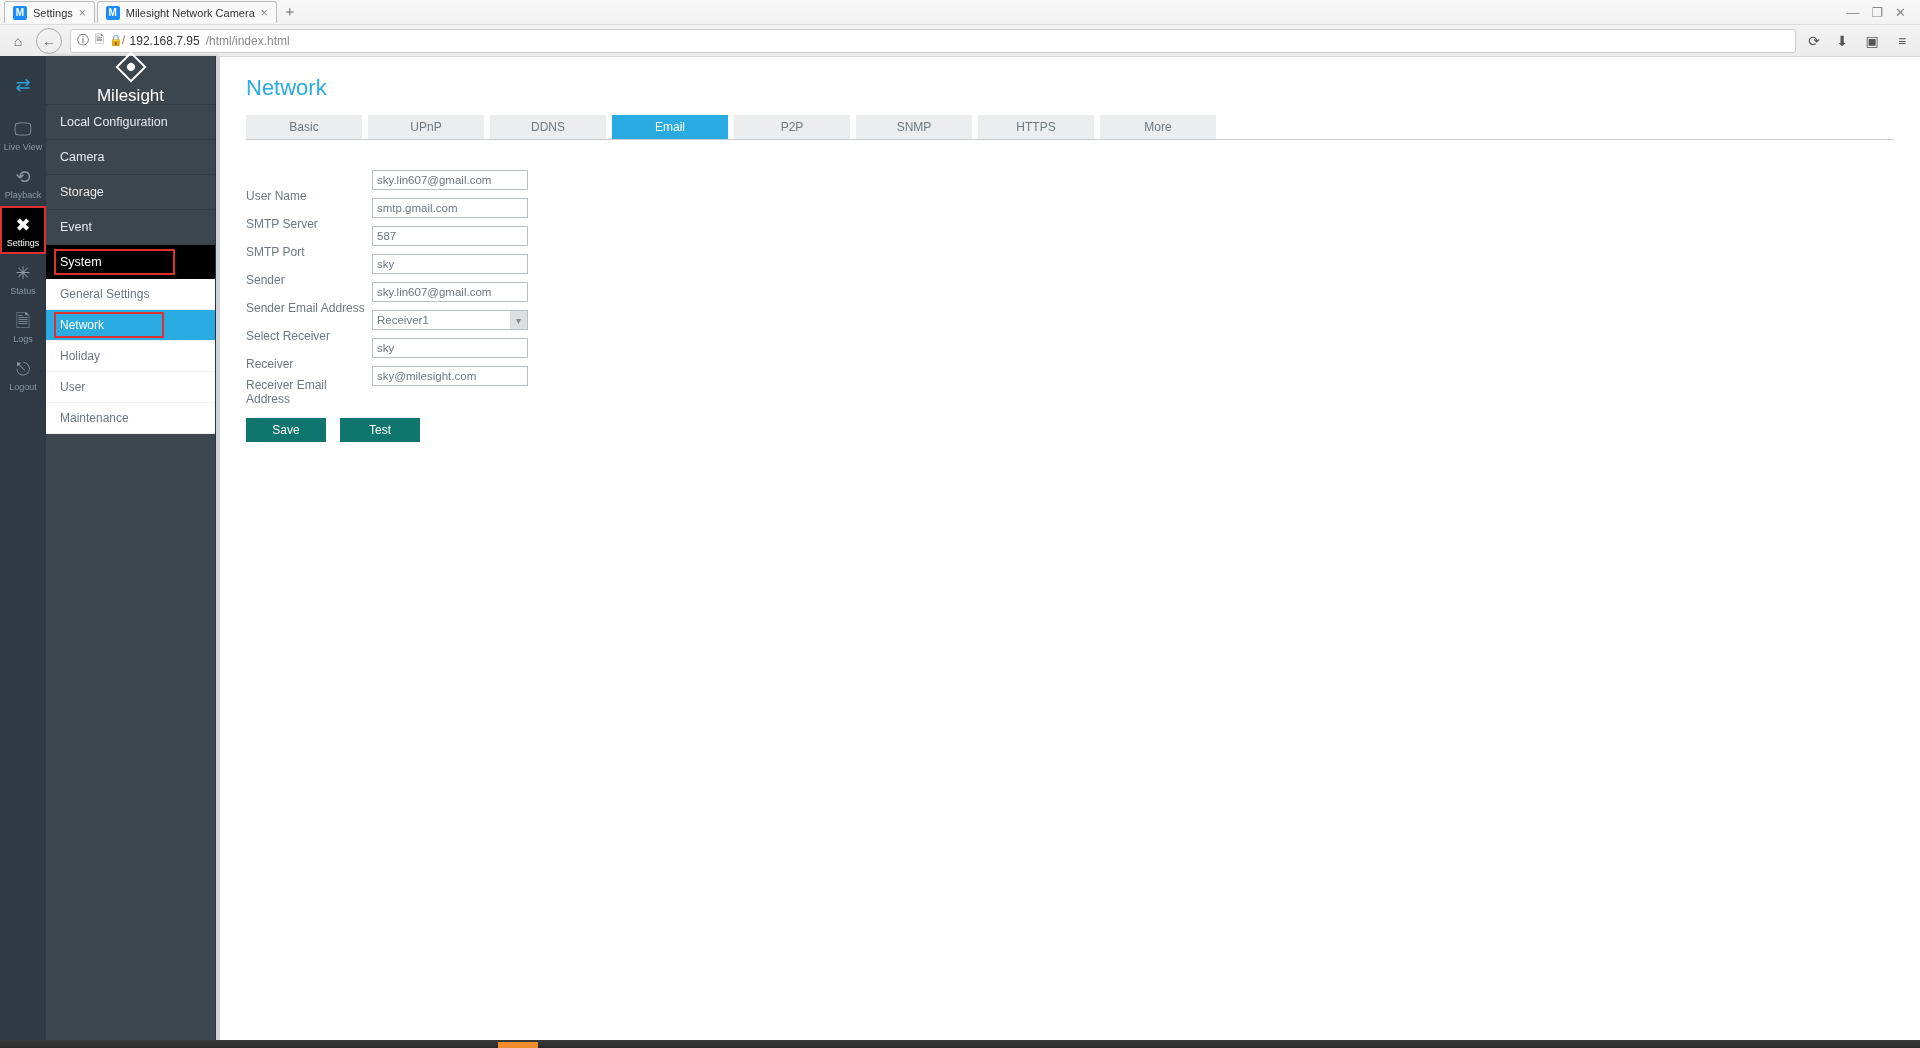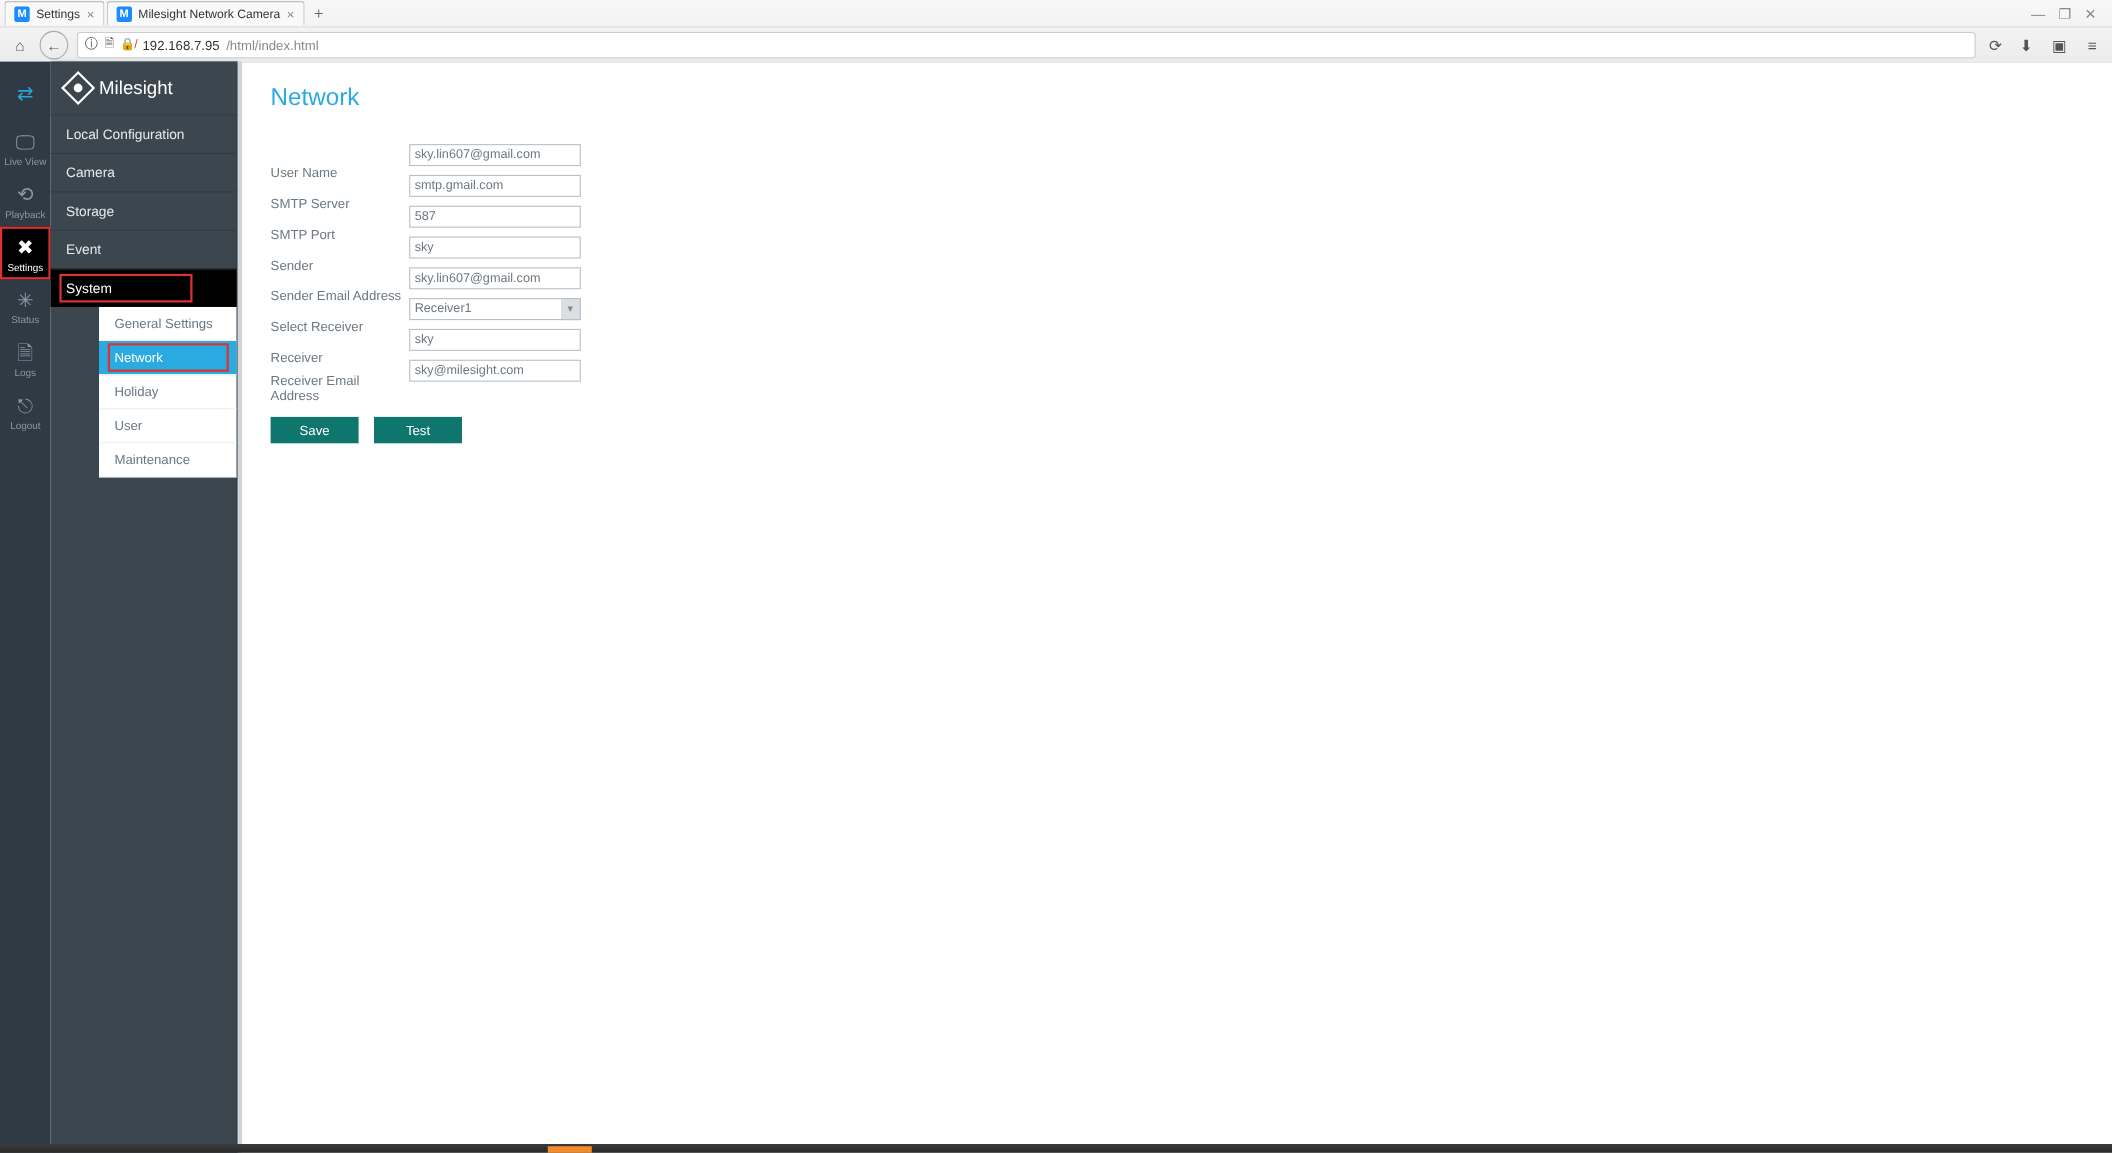--- a/index.html
+++ b/index.html
@@ -27,28 +27,28 @@
 
 
 .icon-rail { width: 46px; background: #2f3a44; display: flex; flex-direction: column; align-items: center; padding-top: 18px; }
 .rail-item { width: 46px; padding: 10px 0 6px; display: flex; flex-direction: column; align-items: center; gap: 4px; color: #8a98a5; font-size: 9px; cursor: pointer; }
 .rail-item.active { background: #000; color: #fff; outline: 2px solid #e03131; outline-offset: -2px; }
 .rail-icon { font-size: 18px; line-height: 1; }
 .rail-top-icon { color: #2aa3d8; font-size: 18px; margin-bottom: 14px; }
 
 
 .side-menu { width: 170px; background: #3b464f; color: #e6e9eb; display: flex; flex-direction: column; border-right: 1px solid #2a323a; box-shadow: 2px 0 4px rgba(0,0,0,.2); }
-.brand { height: 48px; display: flex; align-items: center; gap: 8px; padding: 0 14px; background: #3b464f; }
+.brand { height: 48px; display: flex; align-items: center; gap: 8px; padding: 0 14px; background: #3b464f; flex-direction: column; }
 .brand-logo { width: 22px; height: 22px; border: 2px solid #fff; transform: rotate(45deg); }
 .brand-logo::after { content:""; display:block; width:8px; height:8px; background:#fff; border-radius:50%; margin:5px auto; }
 .brand-text { font-size: 17px; font-weight: 500; color: #fff; }
 .menu-item { padding: 10px 14px; font-size: 12.5px; border-top: 1px solid #323c45; cursor: pointer; }
 .menu-item.sys-active { background: #000; color: #fff; position: relative; }
 .sys-active .red-box { position: absolute; left: 8px; top: 4px; right: 40px; bottom: 4px; border: 2px solid #e03131; pointer-events: none; }
-.sub-menu { background: #fff; margin-left: 44px; }
+.sub-menu { background: #fff; }
 .sub-item { padding: 8px 14px; font-size: 12px; color: #6b7680; border-bottom: 1px solid #eef0f2; cursor: pointer; }
 .sub-item.net-active { background: #29abe2; color: #fff; position: relative; }
 .net-active .red-box2 { position: absolute; left: 8px; top: 2px; width: 110px; bottom: 2px; border: 2px solid #e03131; pointer-events: none; }
 
 
 .main { flex: 1; padding: 18px 26px; overflow: auto; background: #fff; border-top: 1px solid #d7dbde; }
 .page-title { color: #29abe2; font-size: 22px; font-weight: 400; margin-bottom: 14px; }
 
 .tabs { display: flex; gap: 6px; border-bottom: 1px solid #c9ced2; }
 .net-tab { width: 116px; height: 24px; background: #ebedee; color: #6d7880; font-size: 12px; display: flex; align-items: center; justify-content: center; cursor: pointer; }
@@ -170,20 +170,30 @@
       <div class="sub-item">User</div>
       <div class="sub-item">Maintenance</div>
     </div>
   </div>
 
   <div class="side-scroll"></div>
 
   <div class="main">
     <div class="page-title">Network</div>
 
+    <div class="tabs">
+      <div class="net-tab">Basic</div>
+      <div class="net-tab">UPnP</div>
+      <div class="net-tab">DDNS</div>
+      <div class="net-tab active">Email</div>
+      <div class="net-tab">P2P</div>
+      <div class="net-tab">SNMP</div>
+      <div class="net-tab">HTTPS</div>
+      <div class="net-tab">More</div>
+    </div>
 
     <div class="form">
       <div class="form-row">
         <span class="form-label">User Name</span>
         <input class="form-input" value="sky.lin607@gmail.com" style="">
       </div>
       <div class="form-row">
         <span class="form-label">SMTP Server</span>
         <input class="form-input" value="smtp.gmail.com" style="">
       </div>

